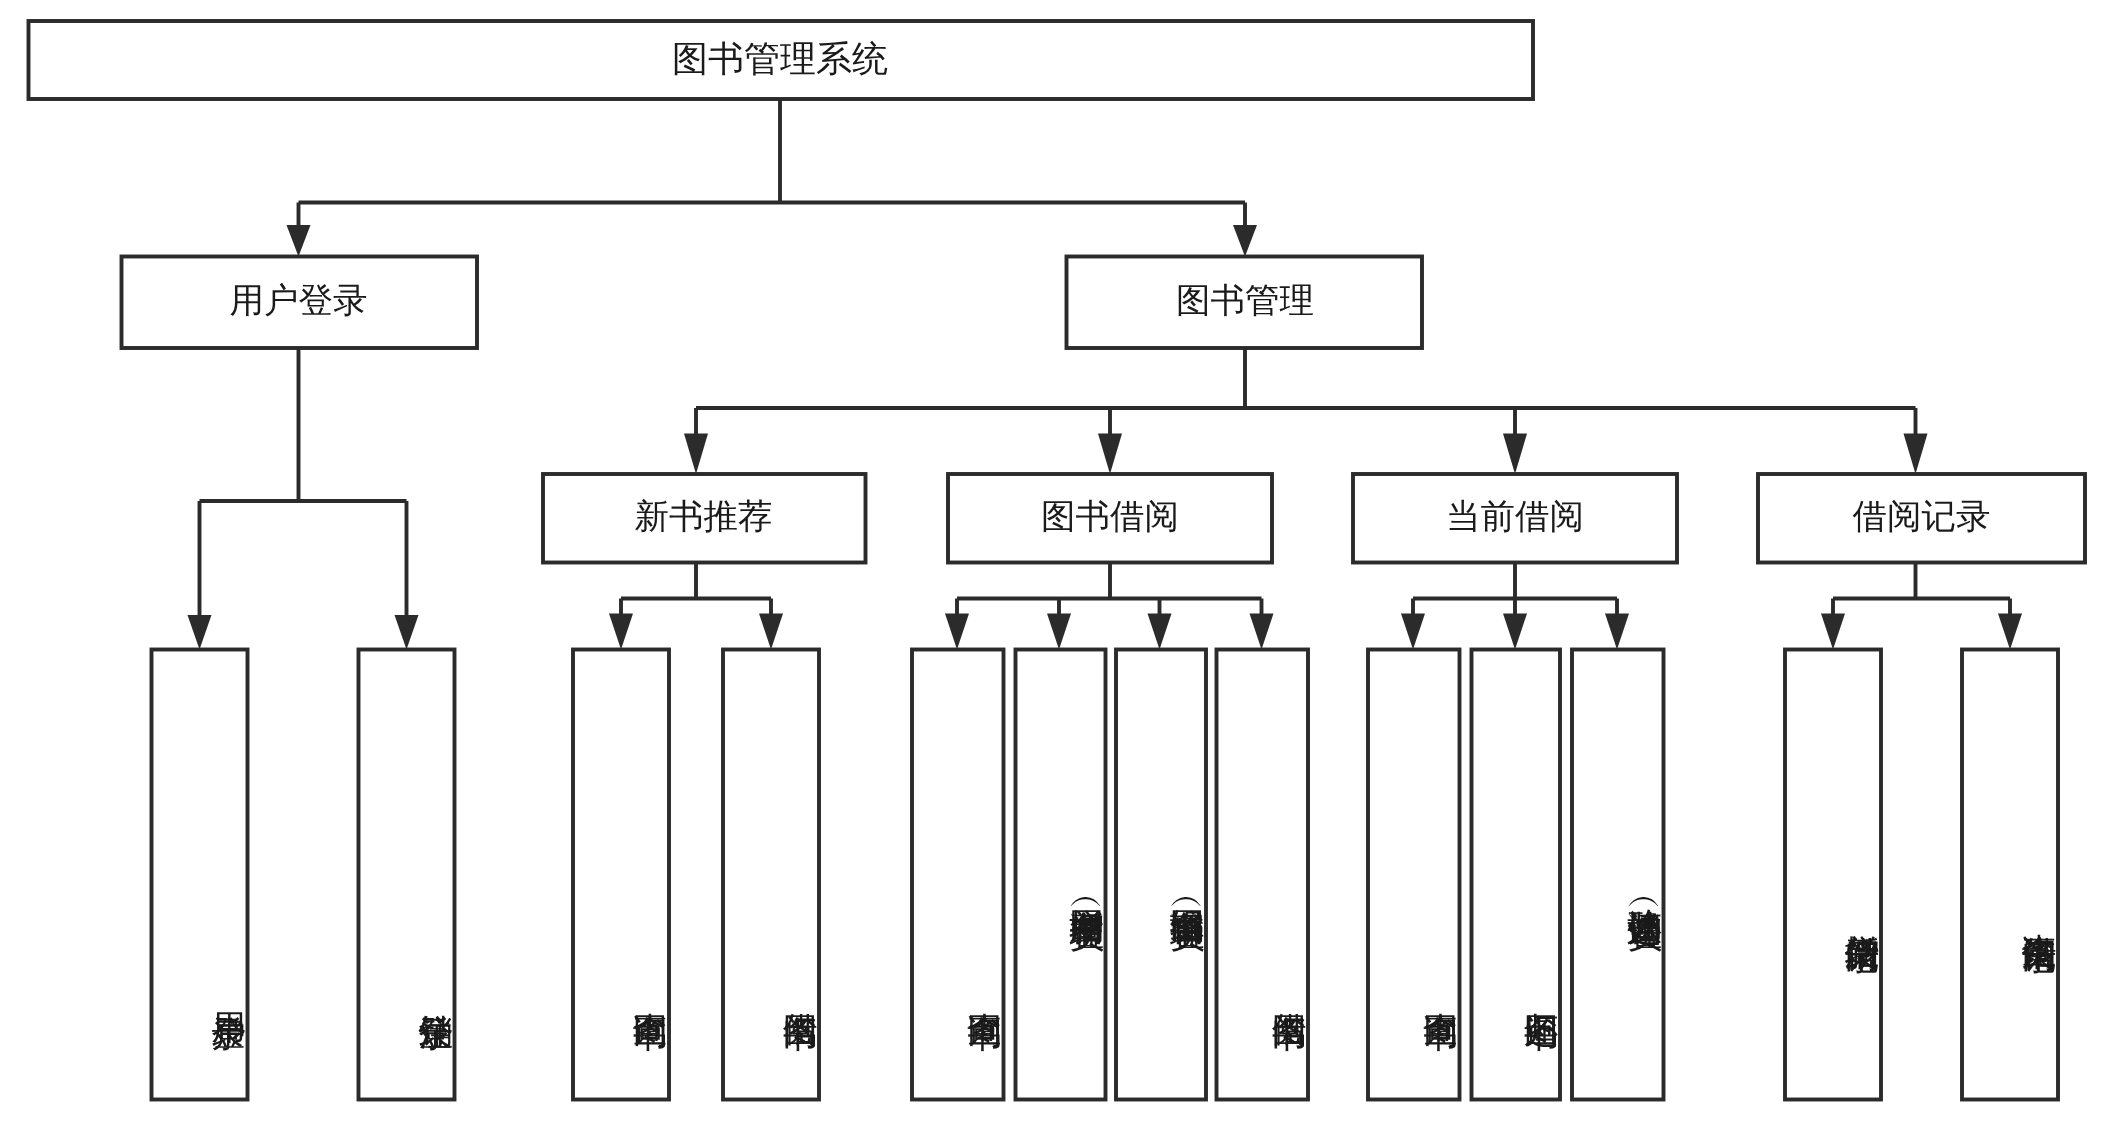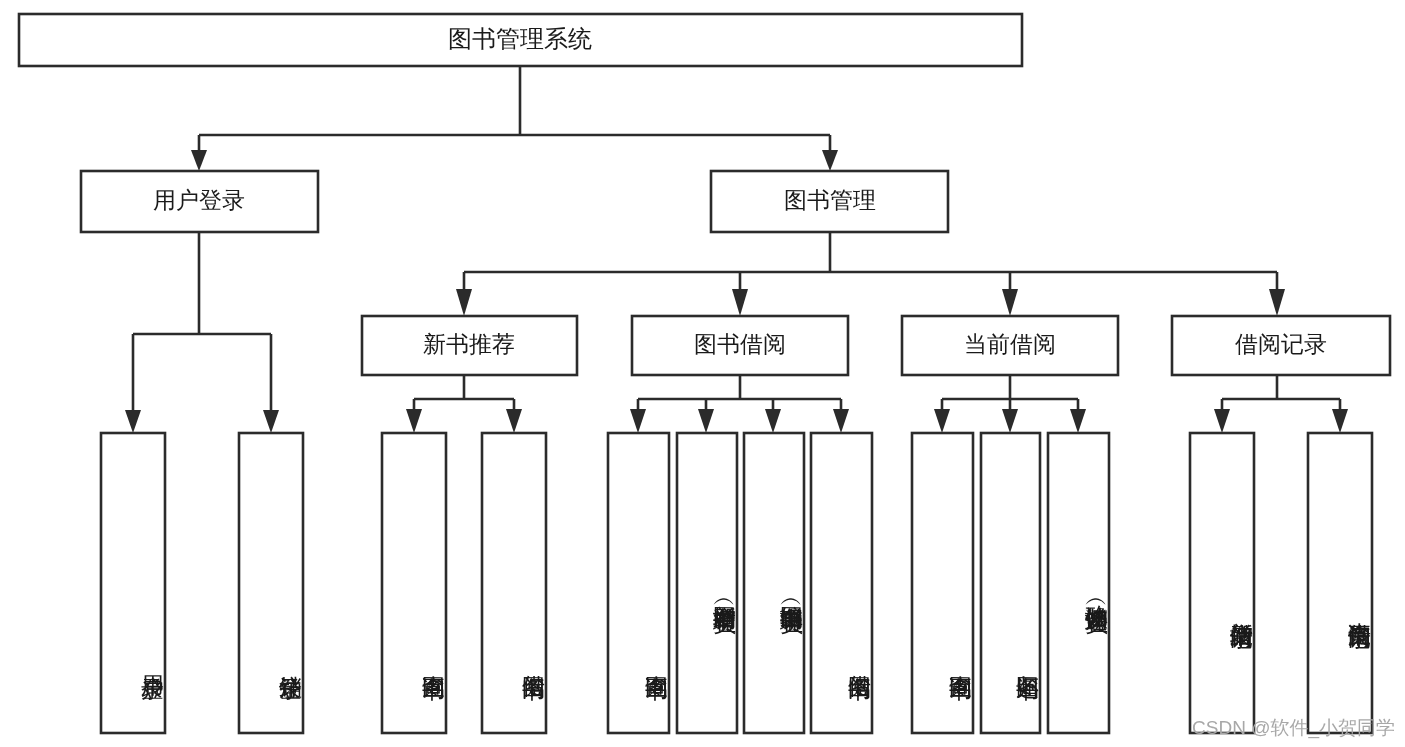--- a/index.html
+++ b/index.html
@@ -230,14 +230,13 @@
   <div class="vert-label" style="left:744px; top:433px; width:60px; height:300px; padding-top:8px;">编辑图书（管理员）</div>
   <div class="vert-label" style="left:811px; top:433px; width:61px; height:300px; padding-top:76px;">借阅图书</div>
 
   <div class="vert-label" style="left:912px; top:433px; width:61px; height:300px; padding-top:76px;">查询图书</div>
   <div class="vert-label" style="left:981px; top:433px; width:59px; height:300px; padding-top:76px;">归还图书</div>
   <div class="vert-label" style="left:1048px; top:433px; width:61px; height:300px; padding-top:8px;">确认归还（管理员）</div>
 
   <div class="vert-label" style="left:1190px; top:433px; width:64px; height:300px; padding-top:24px;">新增借阅记录</div>
   <div class="vert-label" style="left:1308px; top:433px; width:64px; height:300px; padding-top:24px;">查询借阅记录</div>
 
-  <div class="watermark">CSDN @软件_小贺同学</div>
 </div>
 
 </body></html>

